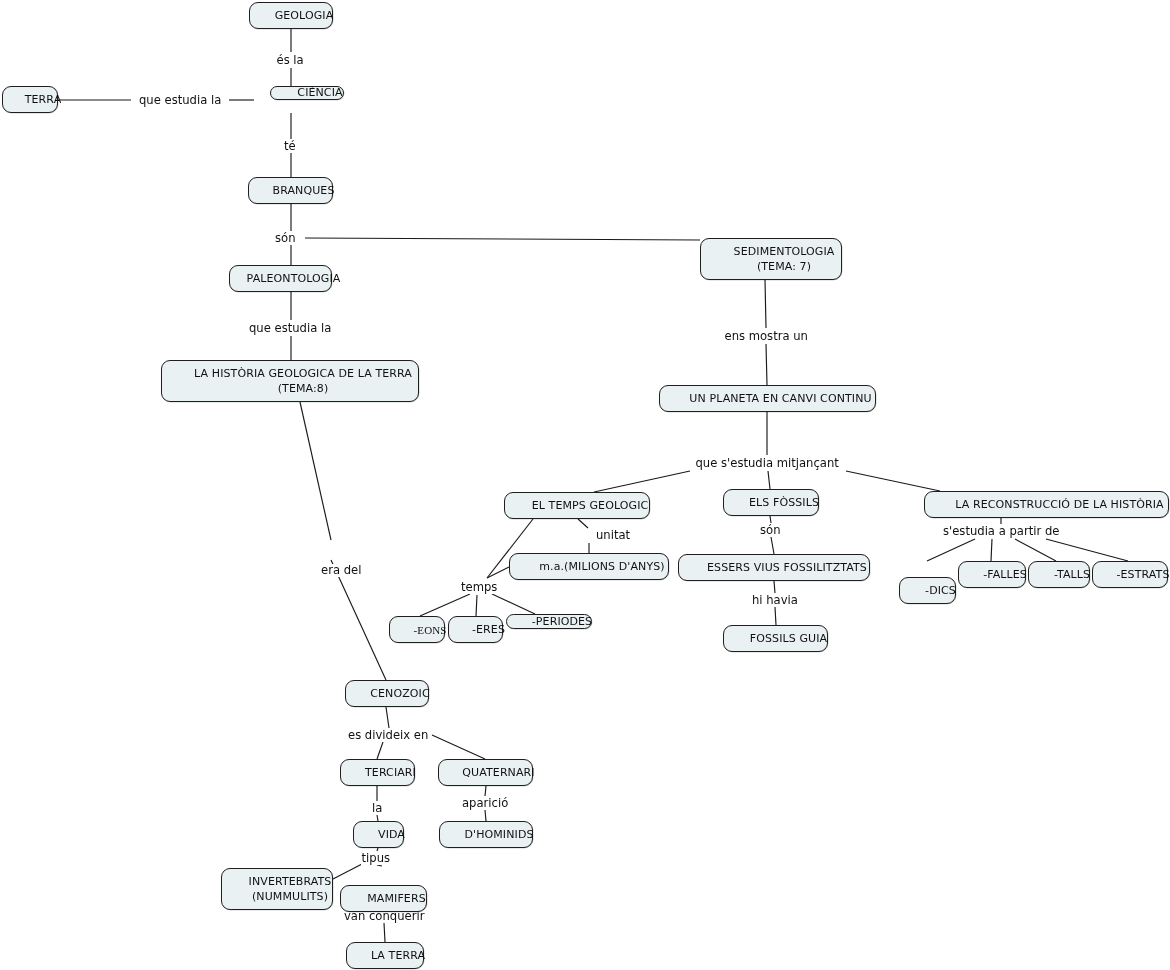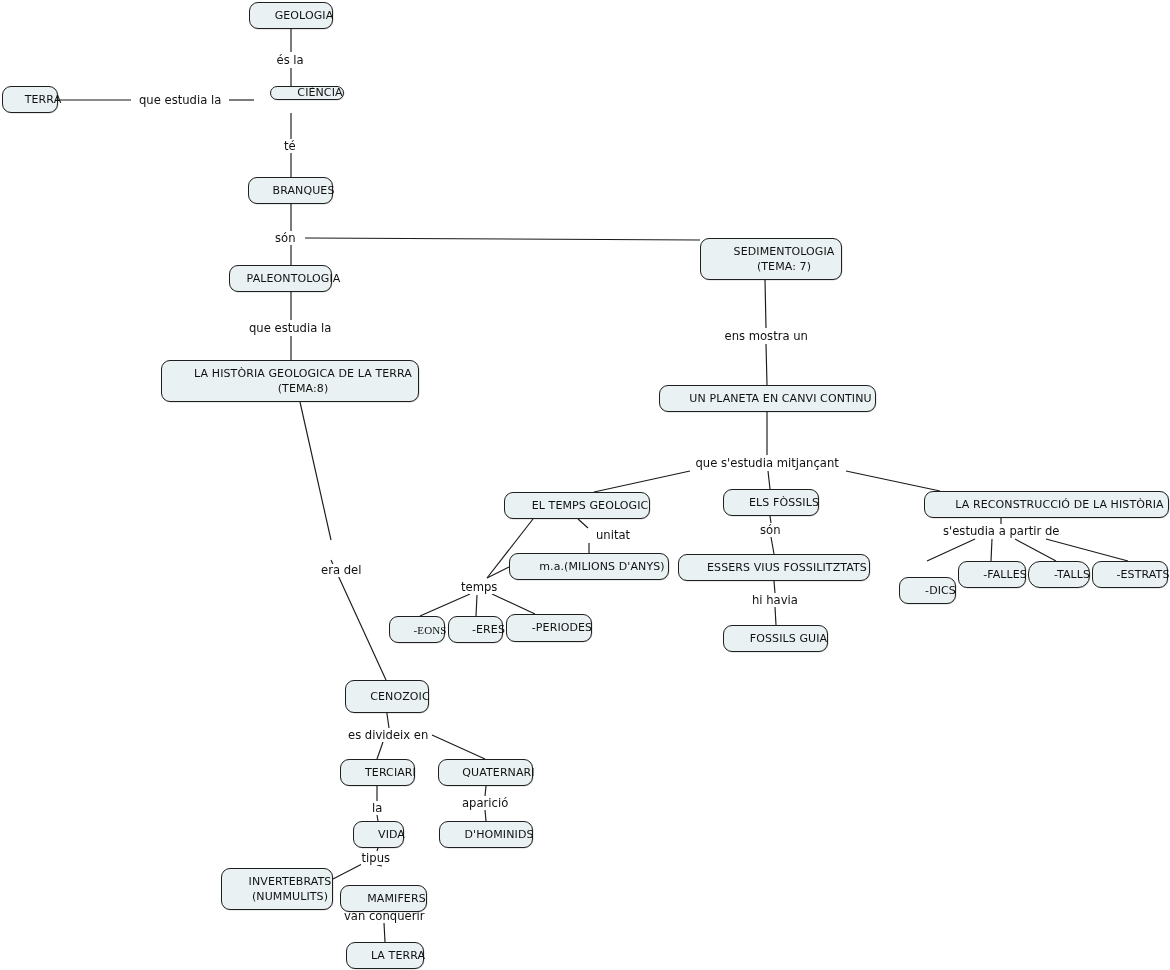--- a/index.html
+++ b/index.html
@@ -144,27 +144,27 @@
       <div class="node two-line" style="left: 161px; top: 360px; width: 258px; height: 42px;">LA HISTÒRIA GEOLOGICA DE LA TERRA
 (TEMA:8)</div>
       <div class="node" style="left: 659px; top: 385px; width: 217px; height: 27px;">UN PLANETA EN CANVI CONTINU</div>
       <div class="node" style="left: 504px; top: 492px; width: 146px; height: 27px;">EL TEMPS GEOLOGIC</div>
       <div class="node" style="left: 723px; top: 489px; width: 96px; height: 27px;">ELS FÒSSILS</div>
       <div class="node" style="left: 924px; top: 491px; width: 245px; height: 27px;">LA RECONSTRUCCIÓ DE LA HISTÒRIA</div>
       <div class="node" style="left: 509px; top: 553px; width: 160px; height: 27px;">m.a.(MILIONS D'ANYS)</div>
       <div class="node" style="left: 678px; top: 554px; width: 192px; height: 27px;">ESSERS VIUS FOSSILITZTATS</div>
       <div class="node" style="left: 899px; top: 561px; width: 57px; height: 27px; margin-top: 16px;">-DICS</div>
       <div class="node" style="left: 958px; top: 561px; width: 68px; height: 27px;">-FALLES</div>
-      <div class="node" style="left: 1028px; top: 561px; width: 62px; height: 27px; border-radius: 12px;">-TALLS</div>
+      <div class="node" style="left: 1028px; top: 561px; width: 62px; height: 27px;">-TALLS</div>
       <div class="node" style="left: 1092px; top: 561px; width: 76px; height: 27px;">-ESTRATS</div>
       <div class="node" style="left: 389px; top: 616px; width: 56px; height: 27px; font-family: Liberation Serif, serif;">-EONS</div>
       <div class="node" style="left: 448px; top: 616px; width: 55px; height: 27px;">-ERES</div>
-      <div class="node" style="left: 506px; top: 614px; width: 86px; height: 28px;">-PERIODES</div>
+      <div class="node" style="left: 506px; top: 614px; width: 86px; height: 15px;">-PERIODES</div>
       <div class="node" style="left: 723px; top: 625px; width: 105px; height: 27px;">FOSSILS GUIA</div>
-      <div class="node" style="left: 345px; top: 680px; width: 84px; height: 33px; border-radius: 9px;">CENOZOIC</div>
+      <div class="node" style="left: 345px; top: 680px; width: 84px; height: 27px; border-radius: 9px;">CENOZOIC</div>
       <div class="node" style="left: 340px; top: 759px; width: 75px; height: 27px;">TERCIARI</div>
       <div class="node" style="left: 438px; top: 759px; width: 95px; height: 27px;">QUATERNARI</div>
       <div class="node" style="left: 353px; top: 821px; width: 51px; height: 27px;">VIDA</div>
       <div class="node" style="left: 439px; top: 821px; width: 94px; height: 27px;">D'HOMINIDS</div>
       <div class="node two-line" style="left: 221px; top: 868px; width: 112px; height: 42px;">INVERTEBRATS
 (NUMMULITS)</div>
       <div class="node" style="left: 340px; top: 866px; width: 87px; height: 27px; margin-top: 19px;">MAMIFERS</div>
       <div class="node" style="left: 346px; top: 942px; width: 78px; height: 27px;">LA TERRA</div>
     </div>
 </div>

